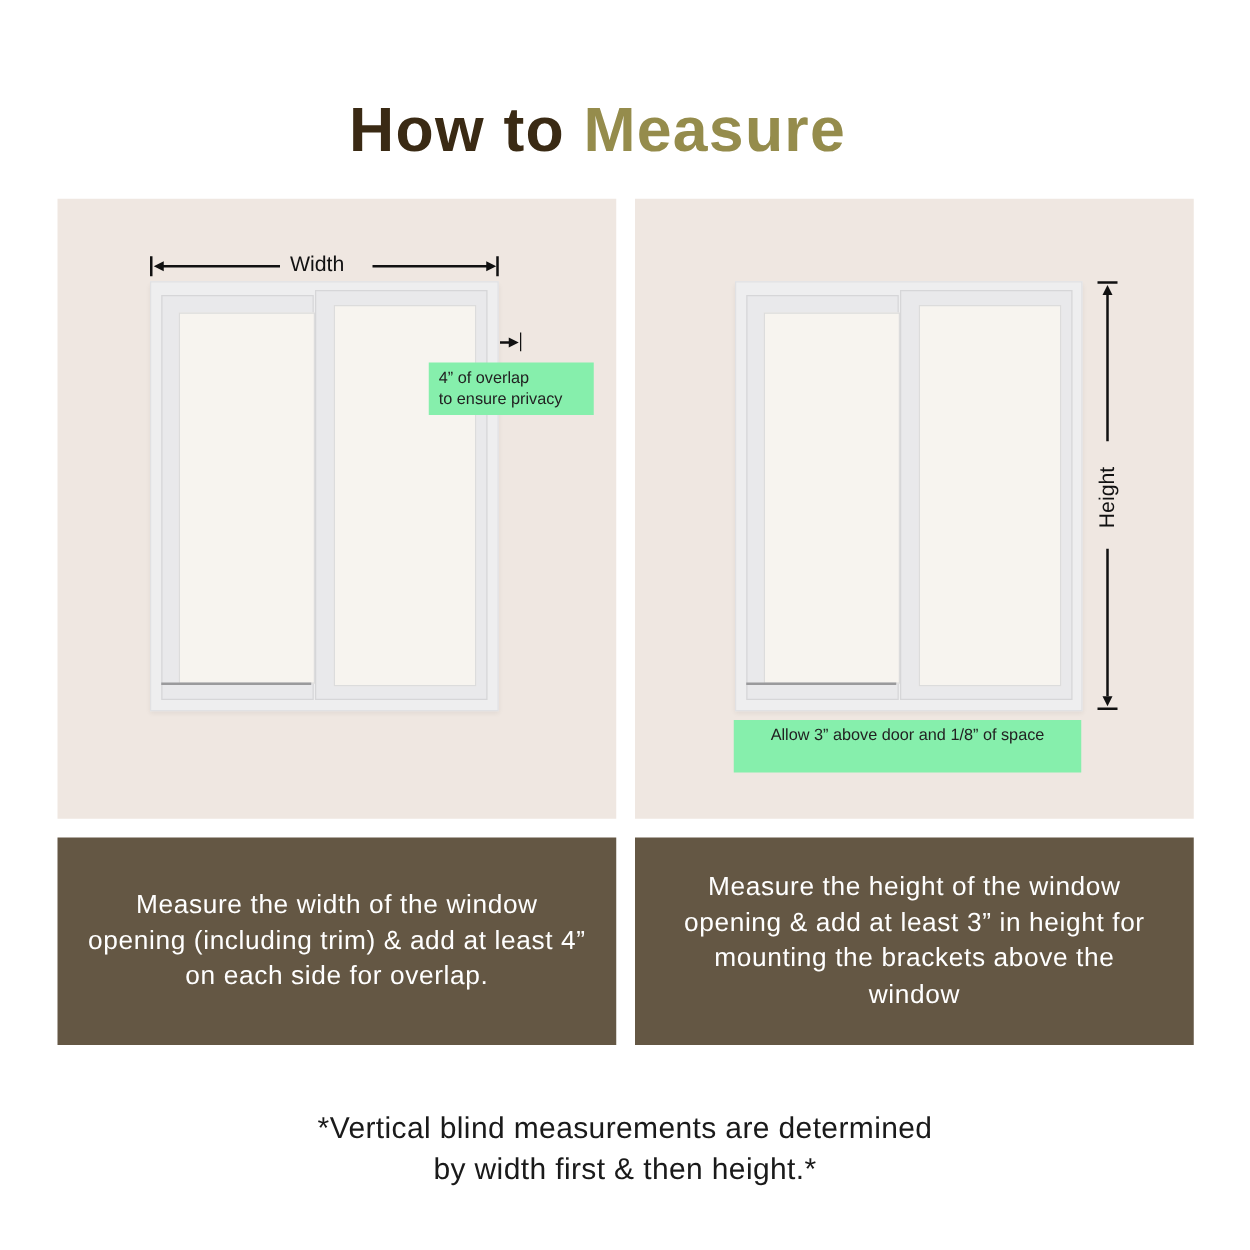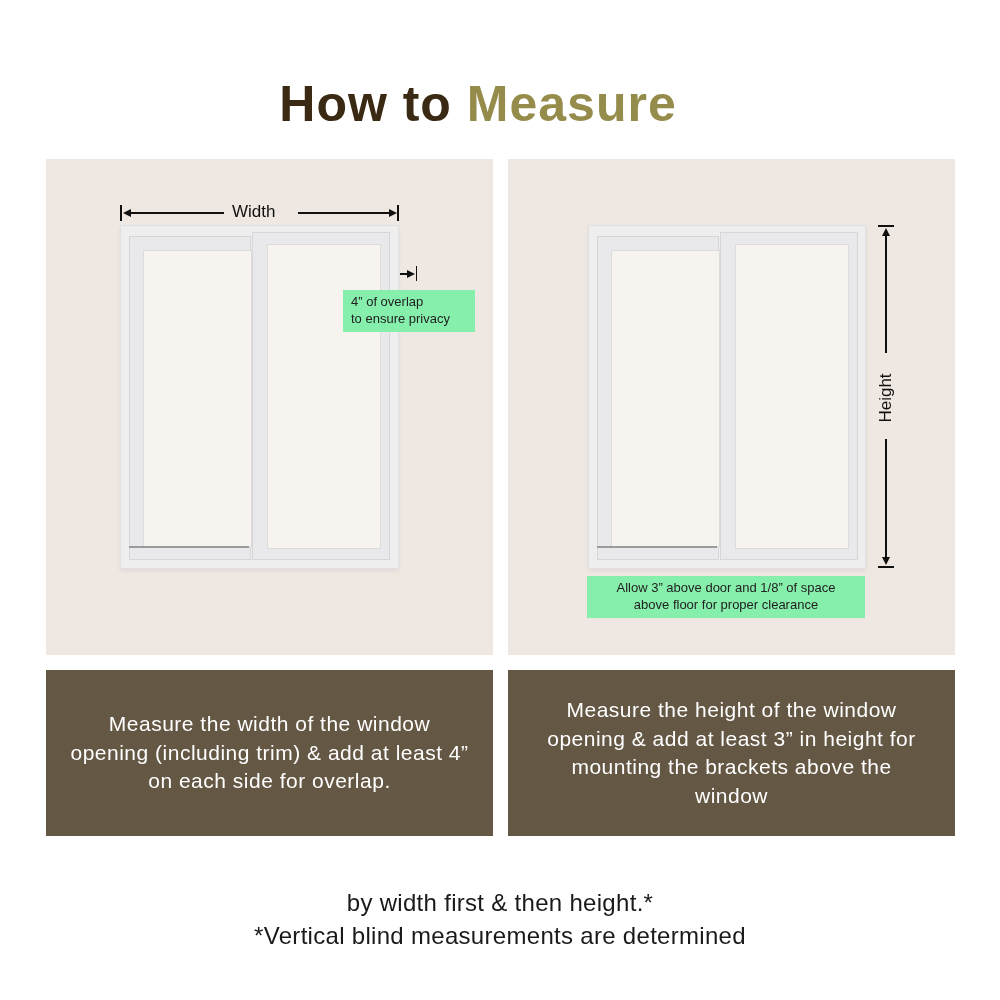--- a/index.html
+++ b/index.html
@@ -94,27 +94,26 @@
   <div class="dim-line" style="left:370px;top:66px;width:16px;height:2px;"></div>
   <div class="arrow-u" style="left:374px;top:69px;"></div>
   <div class="dim-line" style="left:377px;top:76px;width:2px;height:118px;"></div>
   <div class="label" style="left:350px;top:229px;transform:rotate(-90deg);transform-origin:center;width:56px;text-align:center;">Height</div>
   <div class="dim-line" style="left:377px;top:280px;width:2px;height:118px;"></div>
   <div class="arrow-d" style="left:374px;top:398px;"></div>
   <div class="dim-line" style="left:370px;top:407px;width:16px;height:2px;"></div>
 
   <div class="note" style="left:79px;top:417px;width:278px;height:42px;padding:3px 0 0 0;box-sizing:border-box;text-align:center;">
     <div>Allow 3” above door and 1/8” of space</div>
-    <div>above floor for proper clearance</div>
   </div>
 </div>
 
 <div class="box left">
   <p>Measure the width of the window opening (including trim) &amp; add at least 4” on each side for overlap.</p>
 </div>
 <div class="box right">
   <p>Measure the height of the window opening &amp; add at least 3” in height for mounting the brackets above the window</p>
 </div>
 
 <div class="footnote">
+  <div>*Vertical blind measurements are determined</div>
   <div>by width first &amp; then height.*</div>
-  <div>*Vertical blind measurements are determined</div>
 </div>
 
 </body></html>

